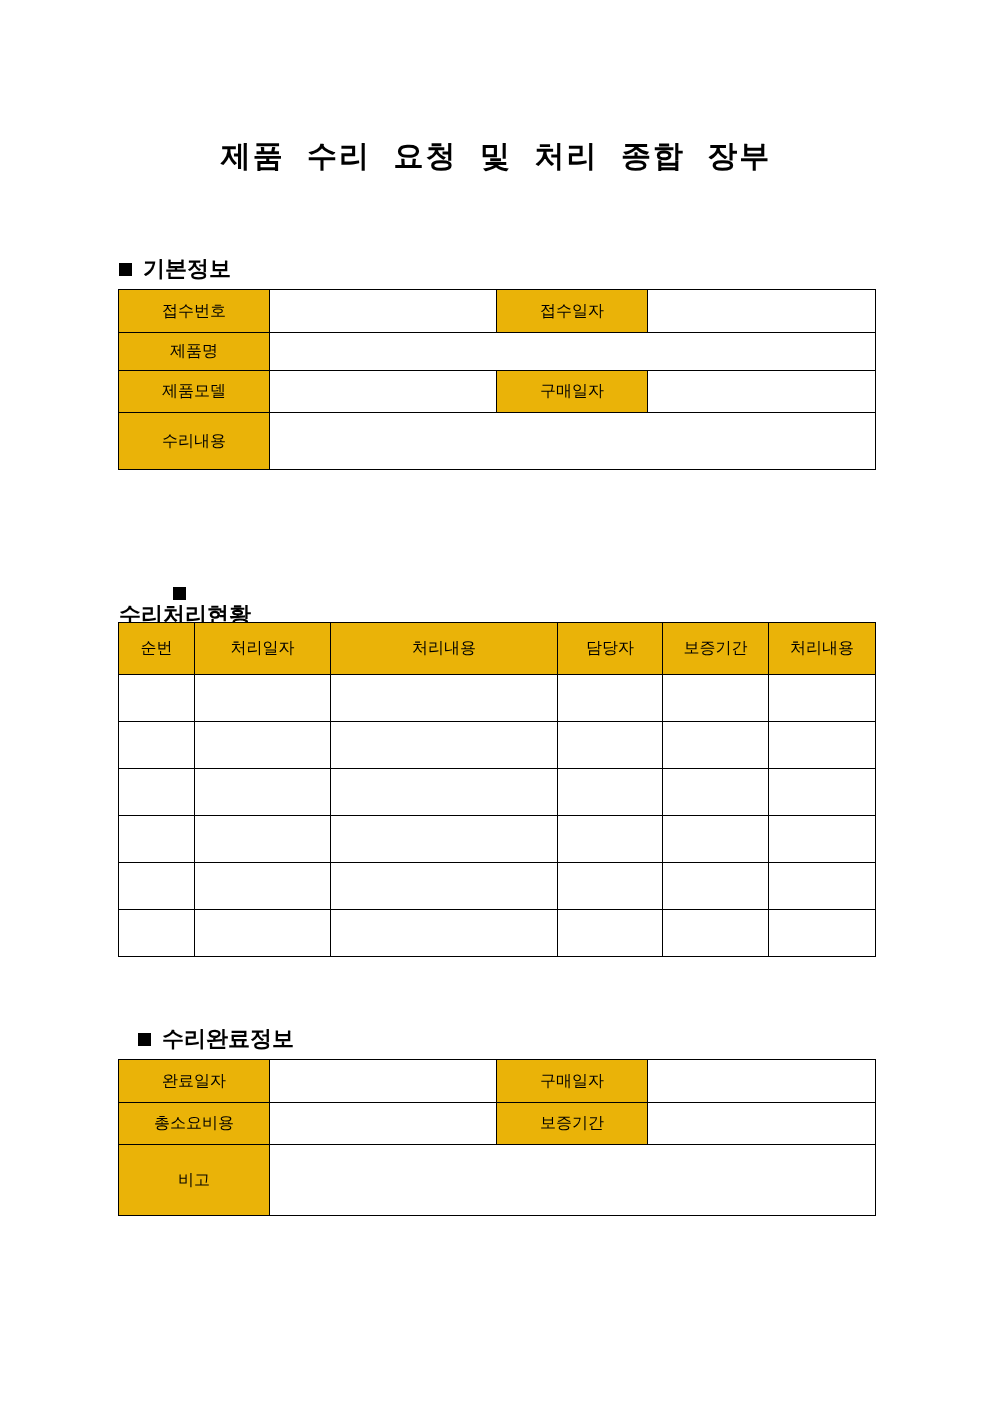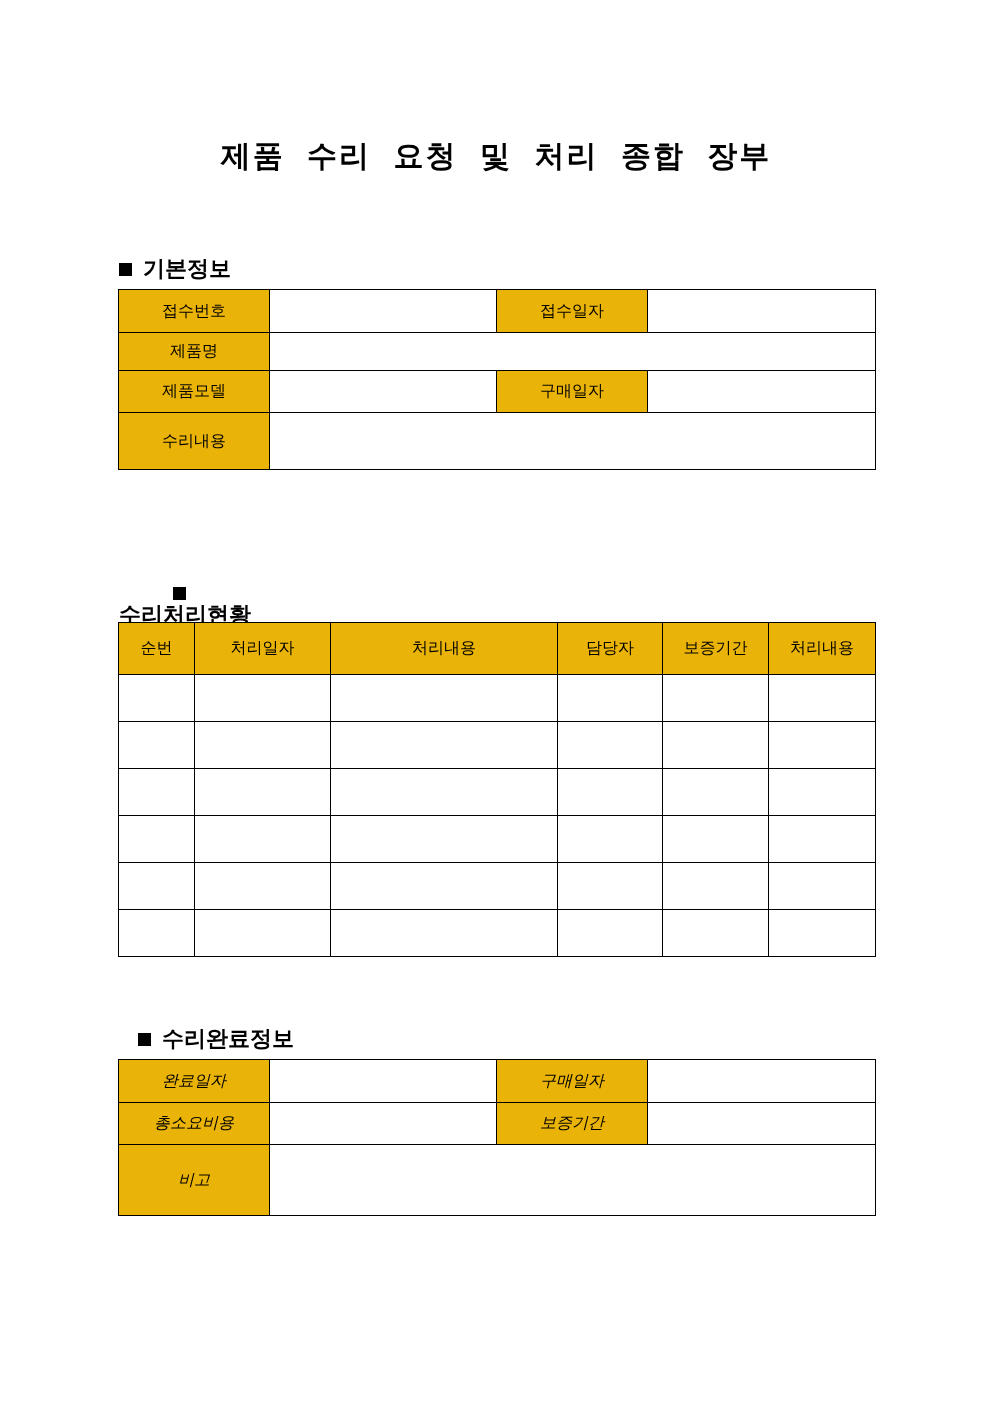--- a/index.html
+++ b/index.html
@@ -139,21 +139,21 @@
     <td></td>
     <td></td>
   </tr>
 </tbody>
   </table>
 
 <div class="section-title" style="top:1024px;padding-left:19px;">
   <span class="sq"></span>
   <span>수리완료정보</span>
 </div>
-<table style="top:1059px;font-style:italic;">
+<table style="top:1059px;">
   <colgroup>
       <col style="width:151px">
       <col style="width:227px">
       <col style="width:151px">
       <col style="width:228px">
     </colgroup>
   <tbody>
       <tr style="height:43px">
     <td class="lbl">완료일자</td>
     <td class="val"></td>

